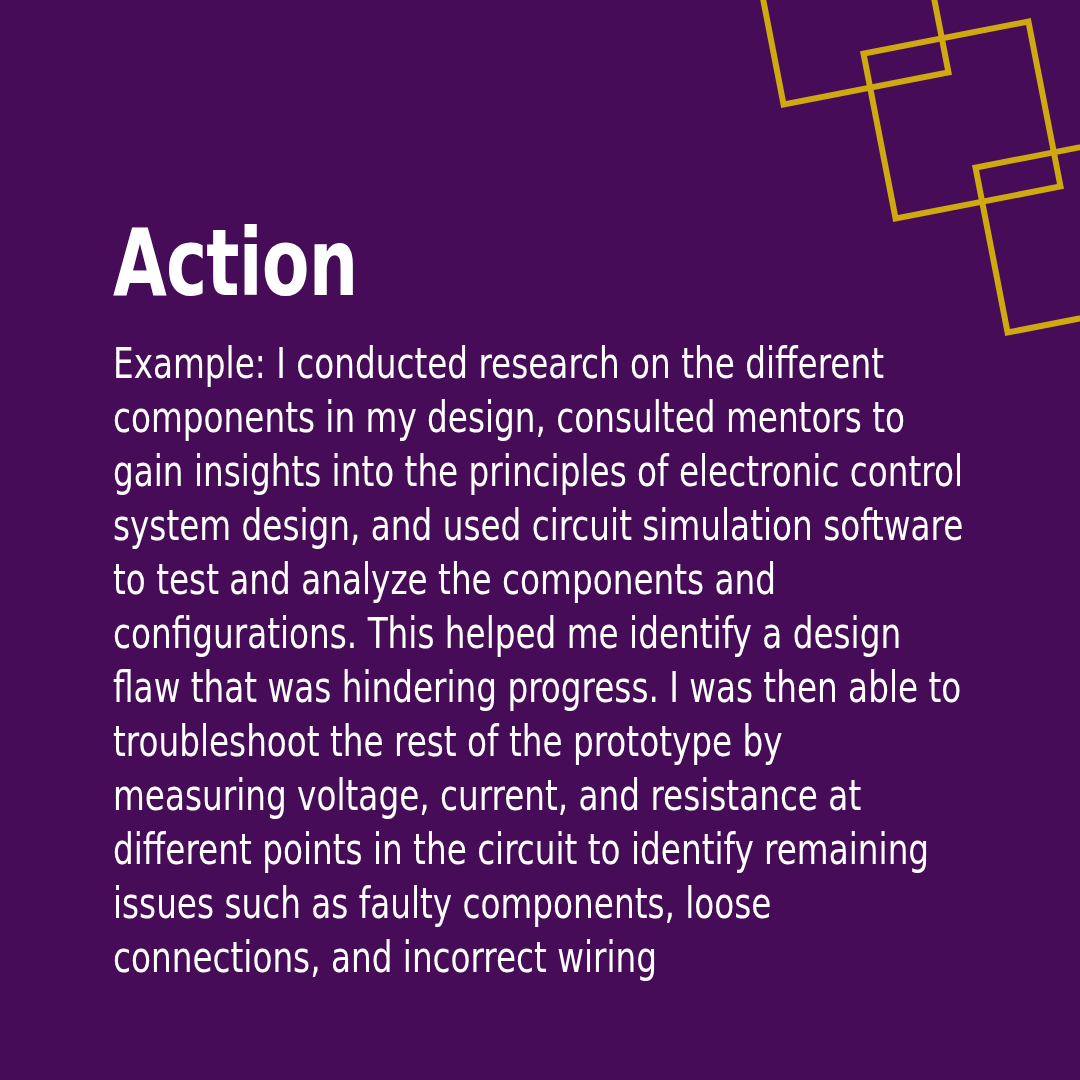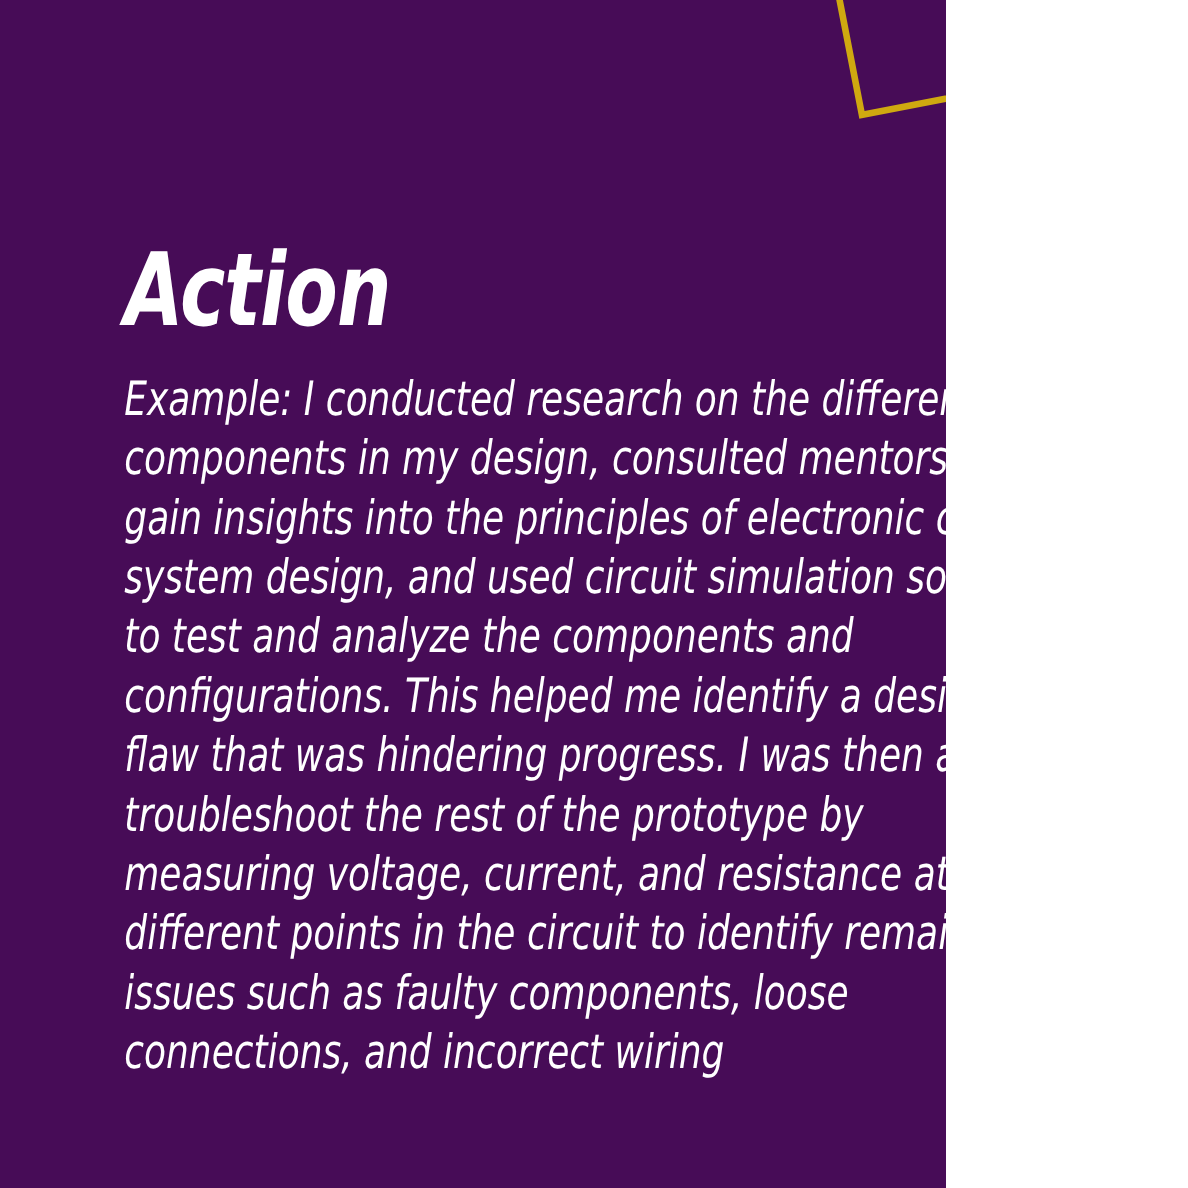--- a/index.html
+++ b/index.html
@@ -8,25 +8,24 @@
   }
   body {
     width: 1080px;
     height: 1080px;
     overflow: hidden;
     font-family: "Liberation Sans", sans-serif;
   }
 
   #slide {
     position: relative;
-    width: 860px;
+    width: 1080px;
     height: 1080px;
     background: #470C57;
     overflow: hidden;
-    font-style: italic;
   }
 
   
   #decor {
     position: absolute;
     top: 0;
     left: 0;
     width: 1080px;
     height: 1080px;
     pointer-events: none;

